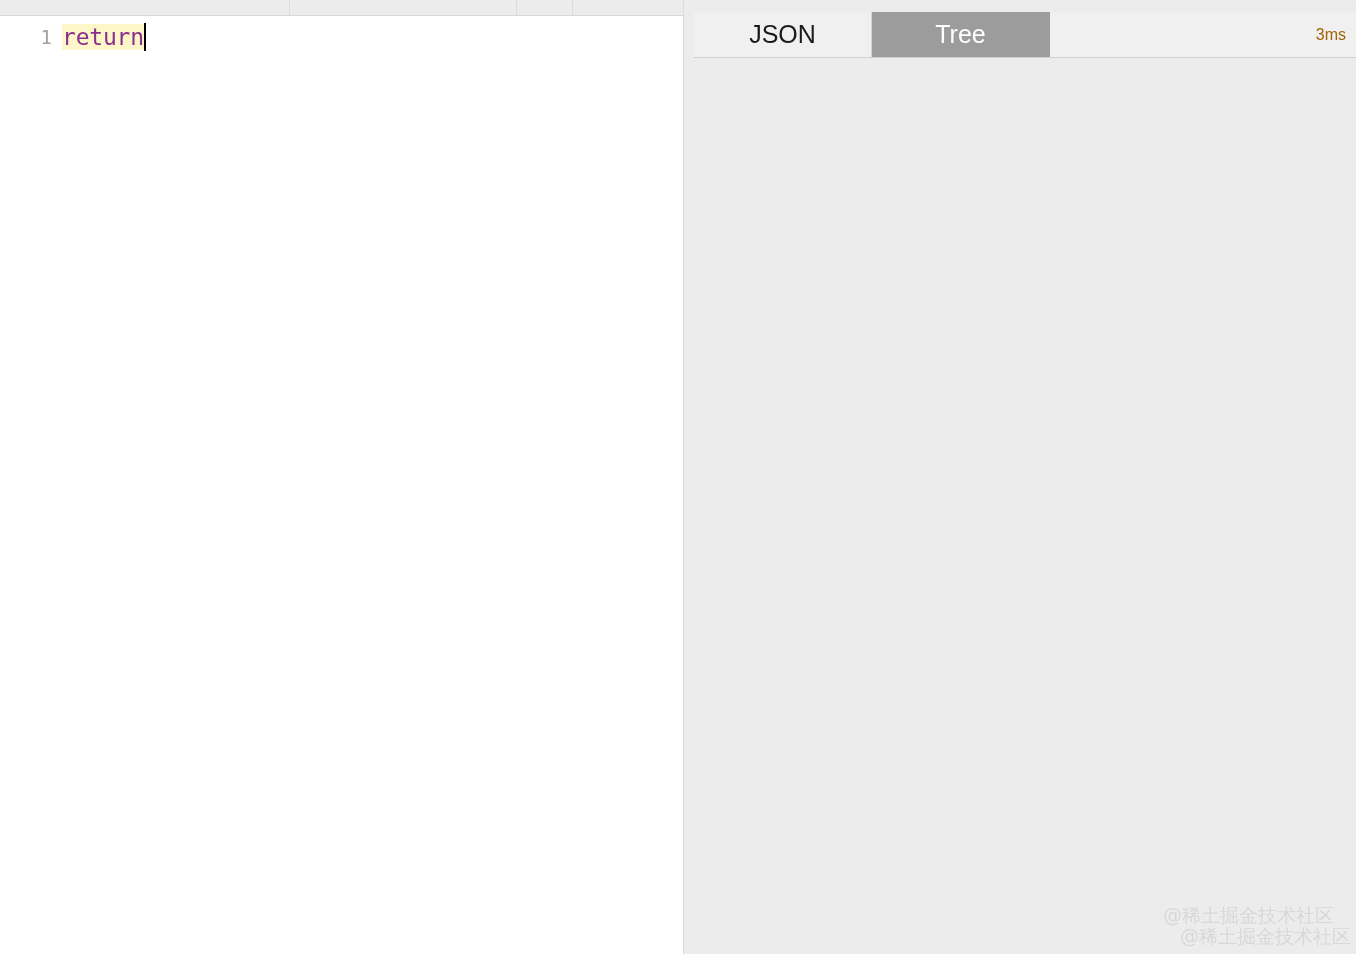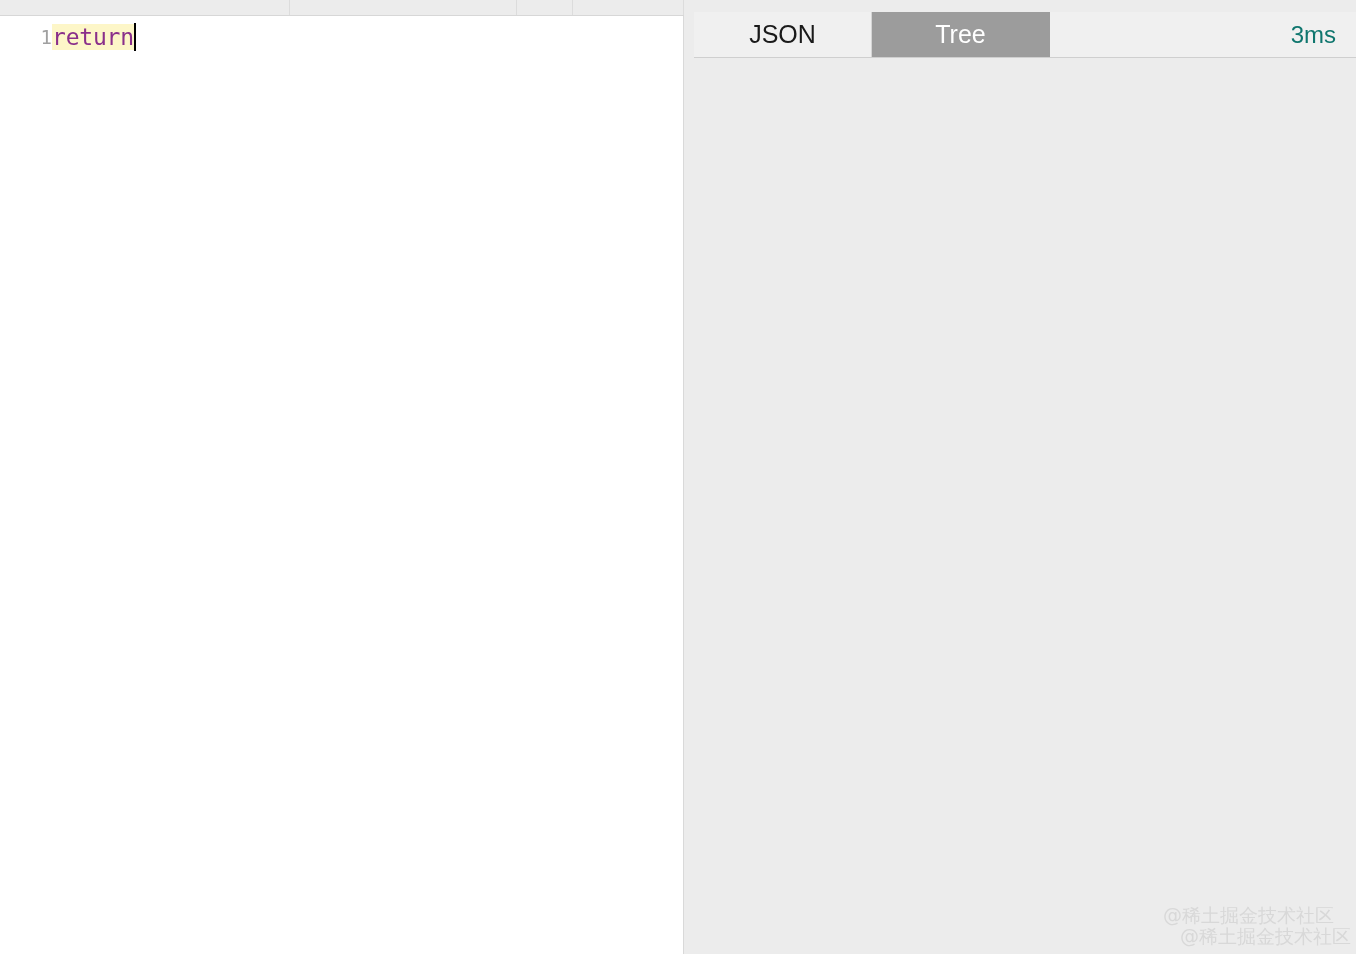--- a/index.html
+++ b/index.html
@@ -54,20 +54,21 @@
   }
   #line-number {
     display: inline-block;
     width: 52px;
     text-align: right;
     color: #a0a0a0;
     font-size: 19px;
     font-family: "DejaVu Sans Mono", monospace;
   }
   #code-text {
+    margin-left: 10px;
     color: #8a2f8a;
     background: #fdf6c8;
     letter-spacing: -0.2px;
   }
   #caret {
     display: inline-block;
     width: 2px;
     height: 28px;
     background: #000;
     vertical-align: middle;
@@ -108,24 +109,24 @@
   .tab.active {
     background: #9c9c9c;
     color: #ffffff;
     border-right: 1px solid #9c9c9c;
   }
   #timing-area {
     flex: 1;
     display: flex;
     align-items: center;
     justify-content: flex-end;
-    padding-right: 20px;
+    padding-right: 10px;
     background: #f0f0f0;
-    font-size: 24px;
-    color: #0f766e;
+    font-size: 16px;
+    color: #a16207;
     box-sizing: border-box;
   }
 
   
   .watermark {
     position: absolute;
     color: #d8d8d8;
     font-size: 19px;
     font-family: "DejaVu Sans", sans-serif;
     white-space: nowrap;

